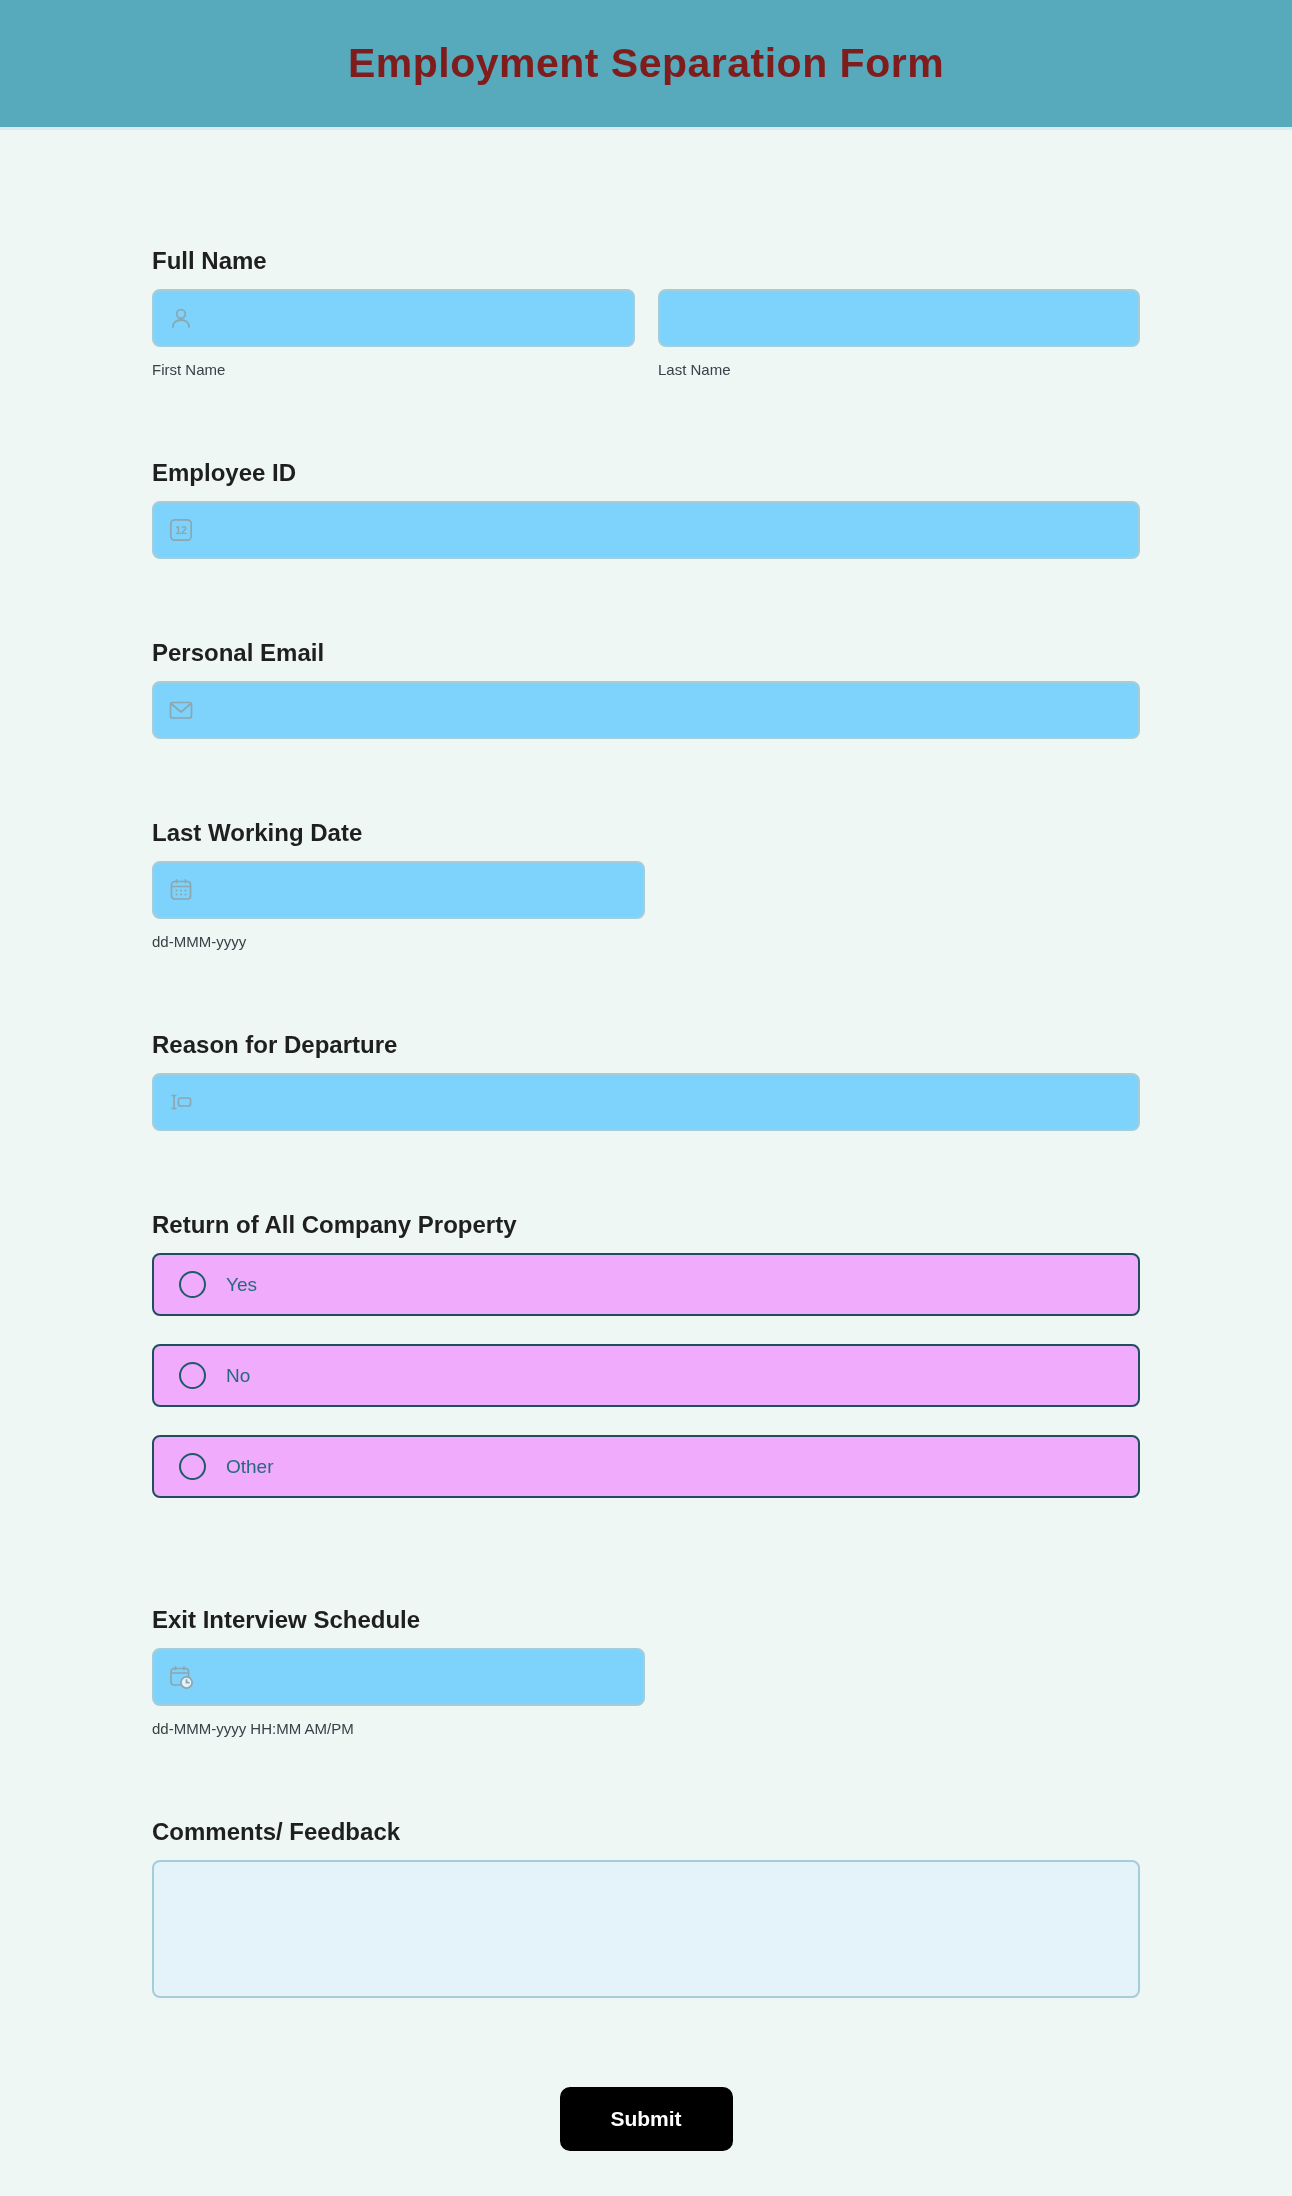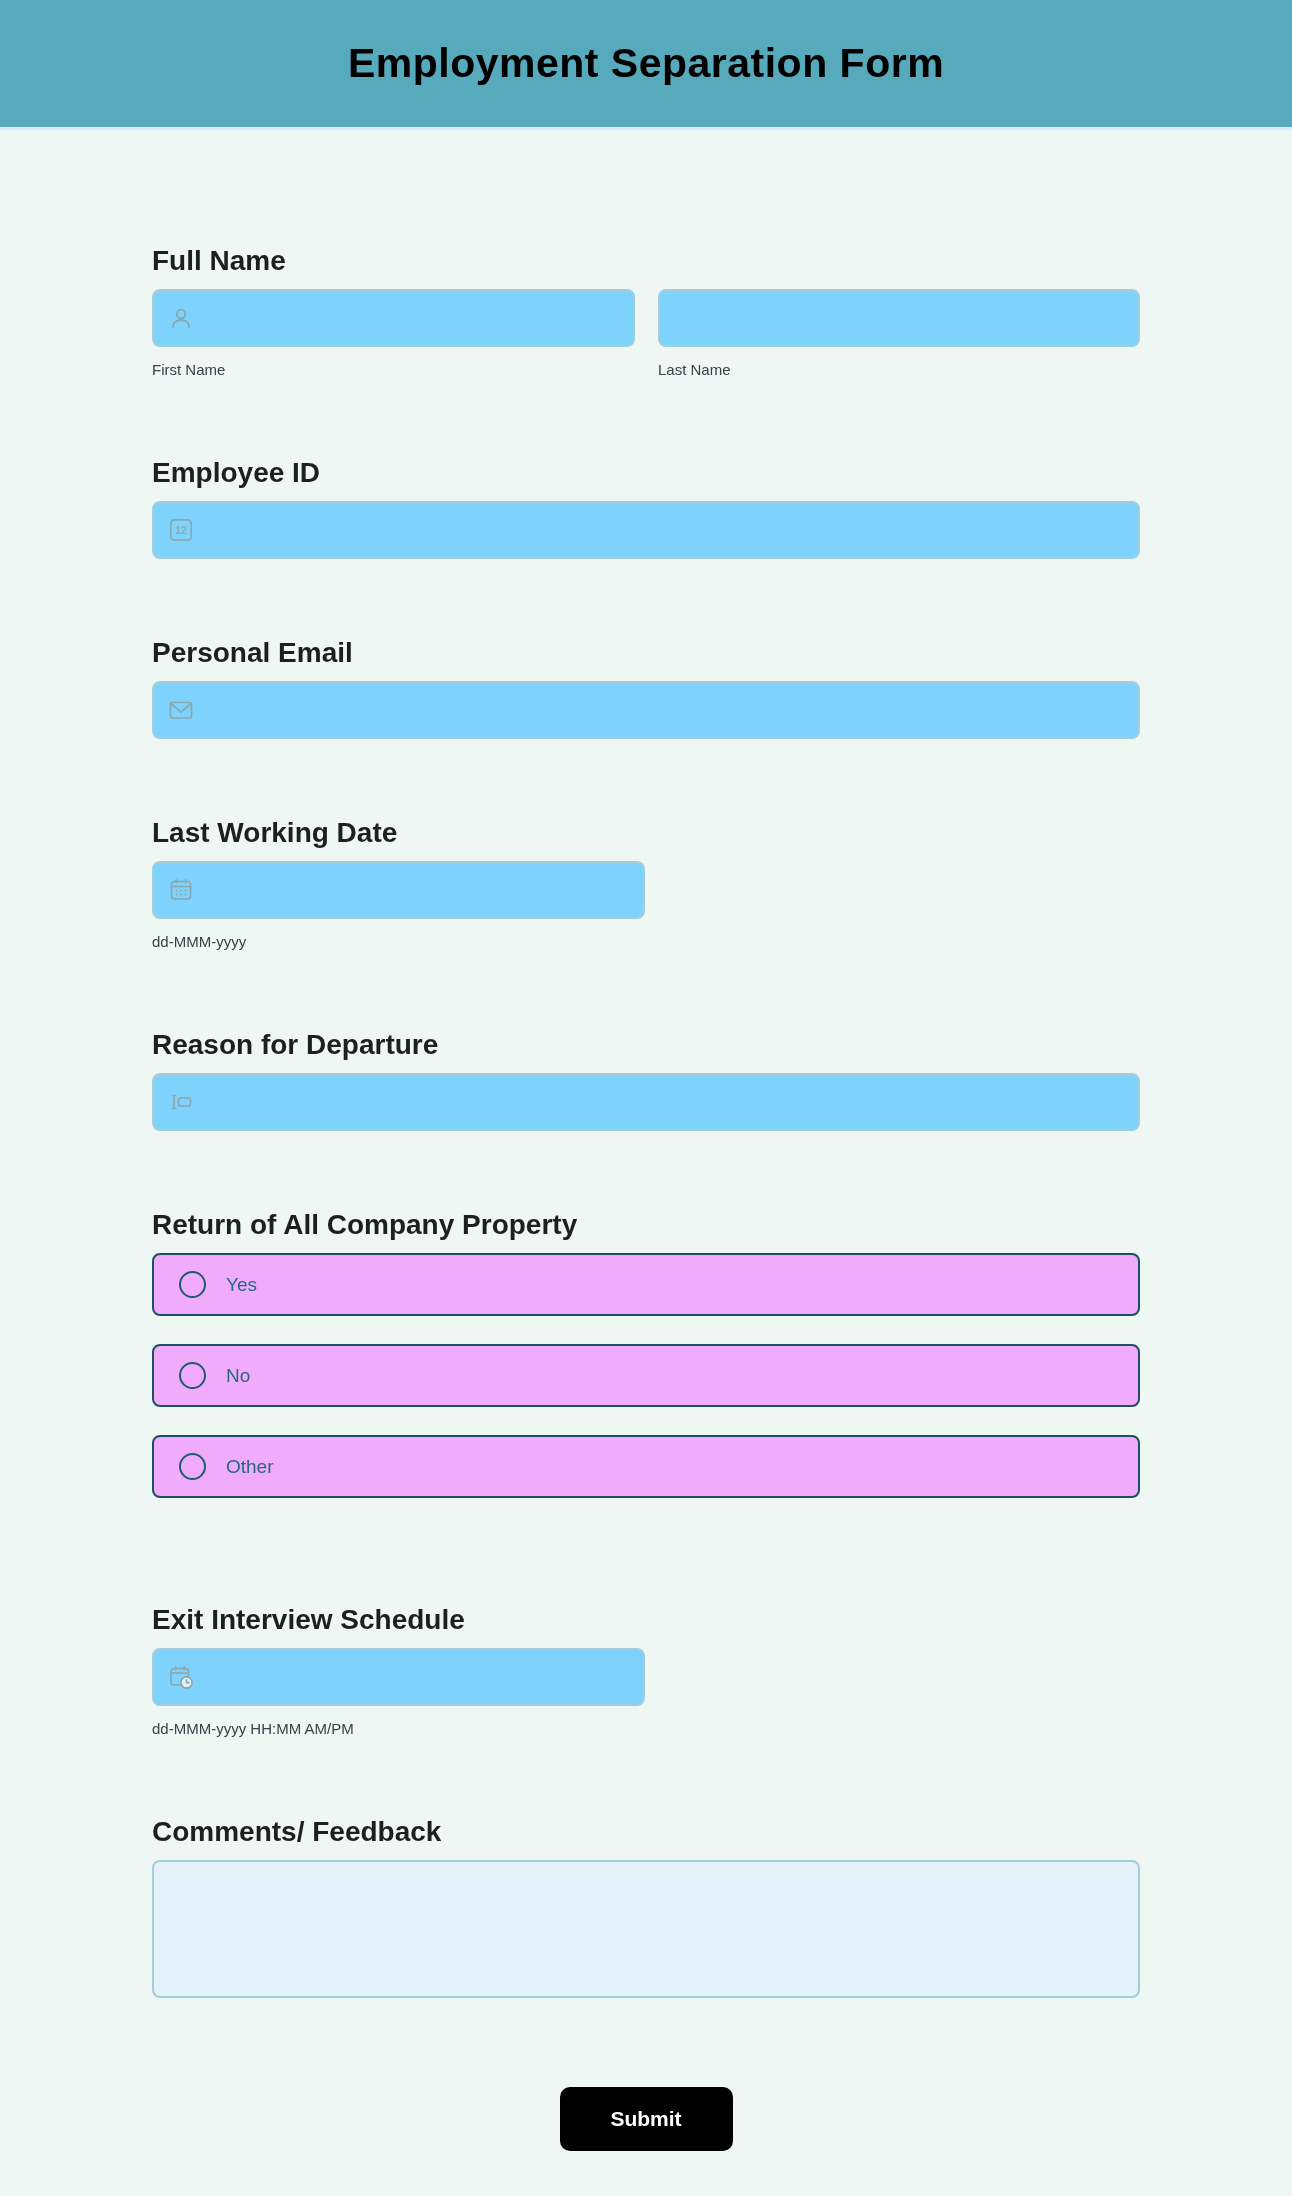--- a/index.html
+++ b/index.html
@@ -9,33 +9,33 @@
     background: #eef7f4;
     font-family: "Liberation Sans", sans-serif;
   }
   .form-header {
     width: 1292px; height: 130px;
     background: #57a9bc;
     border-bottom: 3px solid #d8eaf2;
     display: flex; align-items: center; justify-content: center;
   }
   .form-title {
-    color: #000000;
+    color: #7f1d1d;
     font-size: 41px;
     font-weight: 600;
     letter-spacing: 0.5px;
   }
   .form-body {
     padding: 119px 152px 0 152px;
     width: 1292px;
   }
   .question { margin-bottom: 82px; }
   .question.gap-after-extra { margin-bottom: 110px; }
   .q-label {
-    font-size: 28px;
+    font-size: 24px;
     font-weight: 600;
     color: #1f1f1f;
     margin-bottom: 16px;
     line-height: 24px;
   }
   .control-row { display: flex; gap: 23px; justify-content: space-between; }
   .field {
     height: 58px;
     background: #7dd3fc;
     border: 2px solid #a5cdd9;

